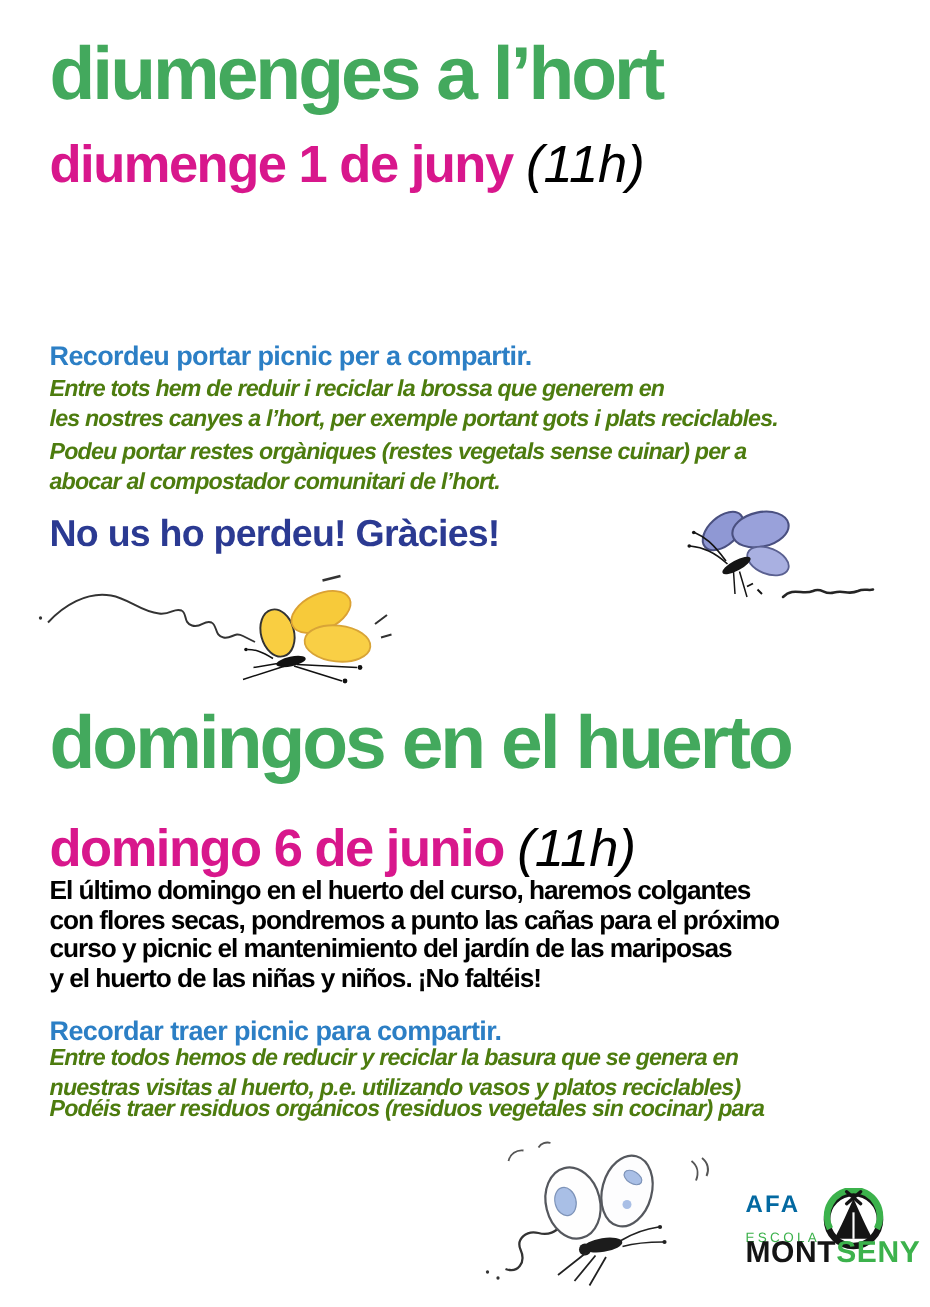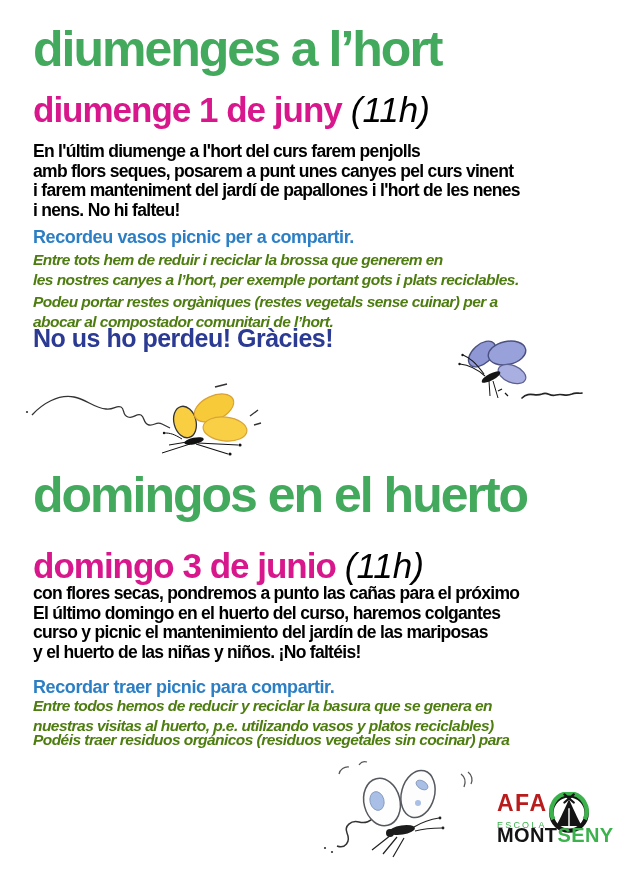--- a/index.html
+++ b/index.html
@@ -11,52 +11,46 @@
   .title{font-weight:bold;color:var(--green,#43a95d);font-size:50px;line-height:54px;letter-spacing:-2px;white-space:nowrap;}
   .subtitle{font-weight:bold;font-size:35px;line-height:40px;letter-spacing:-1px;white-space:nowrap;}
   .subtitle .date{color:var(--magenta,#d8178c);}
   .subtitle .time{color:#000;font-weight:normal;margin-left:9px;letter-spacing:0;font-style:italic;}
   .bodytext{font-weight:bold;color:#000;font-size:17.5px;line-height:19.5px;letter-spacing:-0.7px;white-space:nowrap;}
   .picnic{font-weight:bold;color:var(--blue,#2c7fc5);font-size:18px;line-height:22px;letter-spacing:-0.4px;white-space:nowrap;}
   .note{font-weight:bold;font-style:italic;color:#4d7c0f;font-size:15.5px;line-height:19.5px;letter-spacing:-0.55px;white-space:nowrap;}
   .closing{font-weight:bold;color:var(--navy,#2b3a92);font-size:25px;line-height:29px;letter-spacing:-0.5px;white-space:nowrap;}
 
   .t-ca{top:22px}  .s-ca{top:90px}  .p-ca{top:142px} .pic-ca{top:226px}
-  .n1-ca{top:250px}.n2-ca{top:292px}.c-ca{top:324px}
+  .n1-ca{top:250px}.n2-ca{top:292px}.c-ca{top:342px}
   .t-es{top:468px} .s-es{top:546px} .p-es{top:584px} .pic-es{top:676px}
   .n1-es{top:696px}.n2-es{top:730px}.c-es{top:766px}
 
   .art{position:absolute;margin:0;padding:0;}
   .bf-blue{left:425px;top:334px;width:162px;height:88px;}
   .bf-yellow{left:22px;top:382px;width:240px;height:85px;}
   .bf-white{left:323px;top:760px;width:162px;height:108px;}
 
   .logo{position:absolute;left:497px;top:792px;width:106px;height:58px;}
-  .logo-afa{position:absolute;left:0;top:1px;font-size:23px;line-height:21px;font-weight:bold;letter-spacing:1.5px;color:#b91c1c;}
+  .logo-afa{position:absolute;left:0;top:1px;font-size:16px;line-height:21px;font-weight:bold;letter-spacing:1.5px;color:#0369a1;}
   .logo-circle{position:absolute;left:51px;top:0;width:42px;height:42px;}
   .logo-escola{position:absolute;left:0;top:28px;font-size:9px;line-height:10px;font-weight:normal;letter-spacing:2.2px;color:var(--logo_green,#3cb24c);}
   .logo-montseny{position:absolute;left:0;top:34px;font-size:20px;line-height:18px;font-weight:bold;letter-spacing:0.4px;color:#141414;white-space:nowrap;}
   .logo-montseny .seny{color:var(--logo_green,#3cb24c);}
 </style>
 </head>
 <body>
 
 <div class="poster">
 
   <h1 class="abs title t-ca">diumenges a l’hort</h1>
   <h2 class="abs subtitle s-ca"><span class="date">diumenge 1 de juny</span><span class="time">(11h)</span></h2>
 
-  <div class="abs bodytext p-ca">
-    <div>En l'últim diumenge a l'hort del curs farem penjolls</div>
-    <div>amb flors seques, posarem a punt unes canyes pel curs vinent</div>
-    <div>i farem manteniment del jardí de papallones i l'hort de les nenes</div>
-    <div>i nens. No hi falteu!</div>
-  </div>
 
-  <div class="abs picnic pic-ca">Recordeu vasos picnic per a compartir.</div>
+  <div class="abs picnic pic-ca">Recordeu portar picnic per a compartir.</div>
 
   <div class="abs note n1-ca">
     <div>Entre tots hem de reduir i reciclar la brossa que generem en</div>
     <div>les nostres canyes a l’hort, per exemple portant gots i plats reciclables.</div>
   </div>
 
   <div class="abs note n2-ca">
     <div>Podeu portar restes orgàniques (restes vegetals sense cuinar) per a</div>
     <div>abocar al compostador comunitari de l’hort.</div>
   </div>
@@ -89,25 +83,25 @@
     <path d="M176 61 L216 63" stroke="#111" stroke-width="1.1" fill="none"></path>
       <circle cx="218" cy="63" r="1.6" fill="#111"></circle>
     <path d="M174 62 L206 72" stroke="#111" stroke-width="1.1" fill="none"></path>
       <circle cx="208" cy="72" r="1.6" fill="#111"></circle>
     <path d="M168 62 L140 71 M165 60 L147 63" stroke="#111" stroke-width="1" fill="none"></path>
     <path d="M160 57 C152 52 148 51 143 51" stroke="#111" stroke-width="1" fill="none"></path>
       <circle cx="142" cy="51" r="1.2" fill="#111"></circle>
   </svg>
 
   <h1 class="abs title t-es">domingos en el huerto</h1>
-  <h2 class="abs subtitle s-es"><span class="date">domingo 3 de junio</span><span class="time">(11h)</span></h2>
+  <h2 class="abs subtitle s-es"><span class="date">domingo 6 de junio</span><span class="time">(11h)</span></h2>
 
   <div class="abs bodytext p-es">
+    <div>El último domingo en el huerto del curso, haremos colgantes</div>
     <div>con flores secas, pondremos a punto las cañas para el próximo</div>
-    <div>El último domingo en el huerto del curso, haremos colgantes</div>
     <div>curso y picnic el mantenimiento del jardín de las mariposas</div>
     <div>y el huerto de las niñas y niños. ¡No faltéis!</div>
   </div>
 
   <div class="abs picnic pic-es">Recordar traer picnic para compartir.</div>
 
   <div class="abs note n1-es">
     <div>Entre todos hemos de reducir y reciclar la basura que se genera en</div>
     <div>nuestras visitas al huerto, p.e. utilizando vasos y platos reciclables)</div>
   </div>

